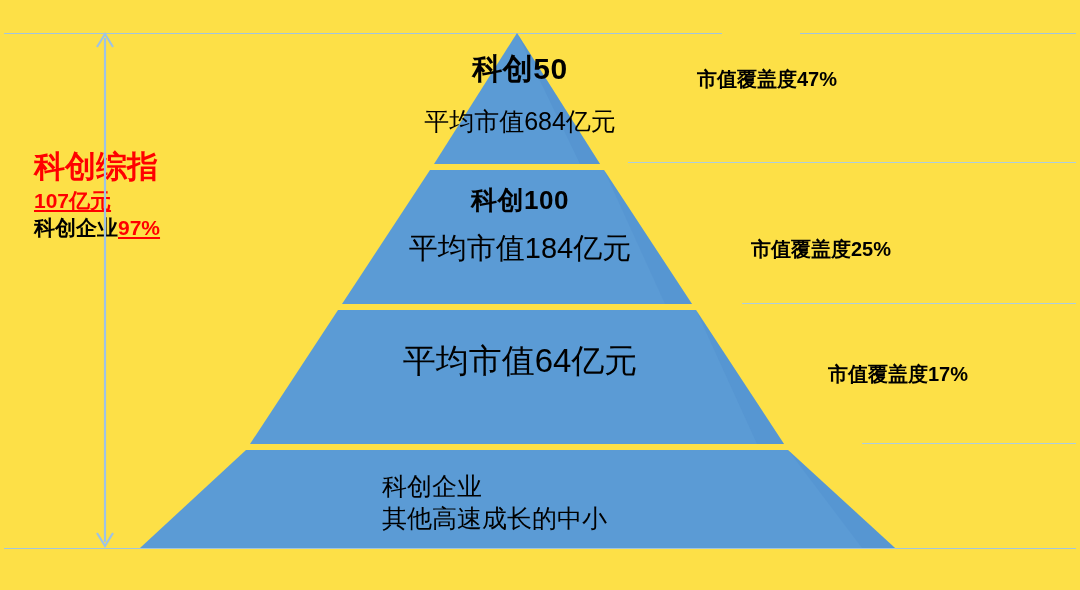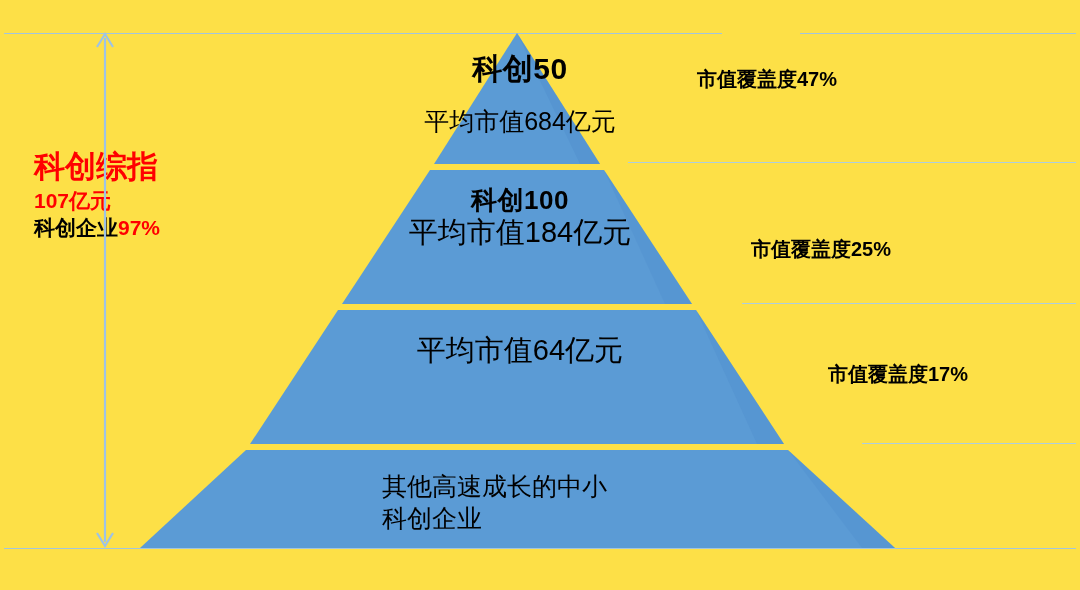--- a/index.html
+++ b/index.html
@@ -56,26 +56,26 @@
   }
 
   
   #tier1-text { left: 355px; top: 52px; width: 330px; }
   #tier1-text .tier-title { font-size: 30px; }
   #tier1-text .tier-sub   { font-size: 25px; margin-top: 20px; }
 
   
   #tier2-text { left: 340px; top: 186px; width: 360px; }
   #tier2-text .tier-title { font-size: 26px; }
-  #tier2-text .tier-sub   { font-size: 29px; }
+  #tier2-text .tier-sub   { font-size: 29px; margin-top: 16px; }
 
   
   #tier3-text { left: 325px; top: 322px; width: 390px; }
   #tier3-text .tier-title { font-size: 30px; }
-  #tier3-text .tier-sub   { font-size: 29px; margin-top: 12px; }
+  #tier3-text .tier-sub   { font-size: 33px; margin-top: 20px; }
 
   
   #tier4-text {
     position: absolute;
     left: 382px;
     top: 470px;
     text-align: left;
     color: #000;
     font-size: 25px;
     line-height: 1.28;
@@ -109,21 +109,21 @@
     color: #FF0000;
     line-height: 1.1;
     margin-bottom: 4px;
   }
   .left-line {
     font-size: 21px;
     font-weight: bold;
     color: #000000;
     line-height: 1.26;
   }
-  .red { color: #FF0000; }
+  .red { color: #FF0000; text-decoration: underline; }
 
   
   #vert-arrow {
     position: absolute;
     left: 88px;
     top: 28px;
     width: 34px;
     height: 524px;
   }
 </style>
@@ -173,22 +173,22 @@
   <div class="tier-text" id="tier2-text">
     <div class="tier-title">科创100</div>
     <div class="tier-sub">平均市值184亿元</div>
   </div>
 
   <div class="tier-text" id="tier3-text">
     <div class="tier-sub">平均市值64亿元</div>
   </div>
 
   <div id="tier4-text">
+    <div>科创企业</div>
     <div>其他高速成长的中小</div>
-    <div>科创企业</div>
   </div>
 
   <div class="coverage" id="cov-50">市值覆盖度47%</div>
   <div class="coverage" id="cov-100">市值覆盖度25%</div>
   <div class="coverage" id="cov-200">市值覆盖度17%</div>
 
   <div id="left-label">
     <div id="left-heading">科创综指</div>
     <div class="left-line red">107亿元</div>
     <div class="left-line"><span>科创企业</span><span class="red">97%</span></div>

